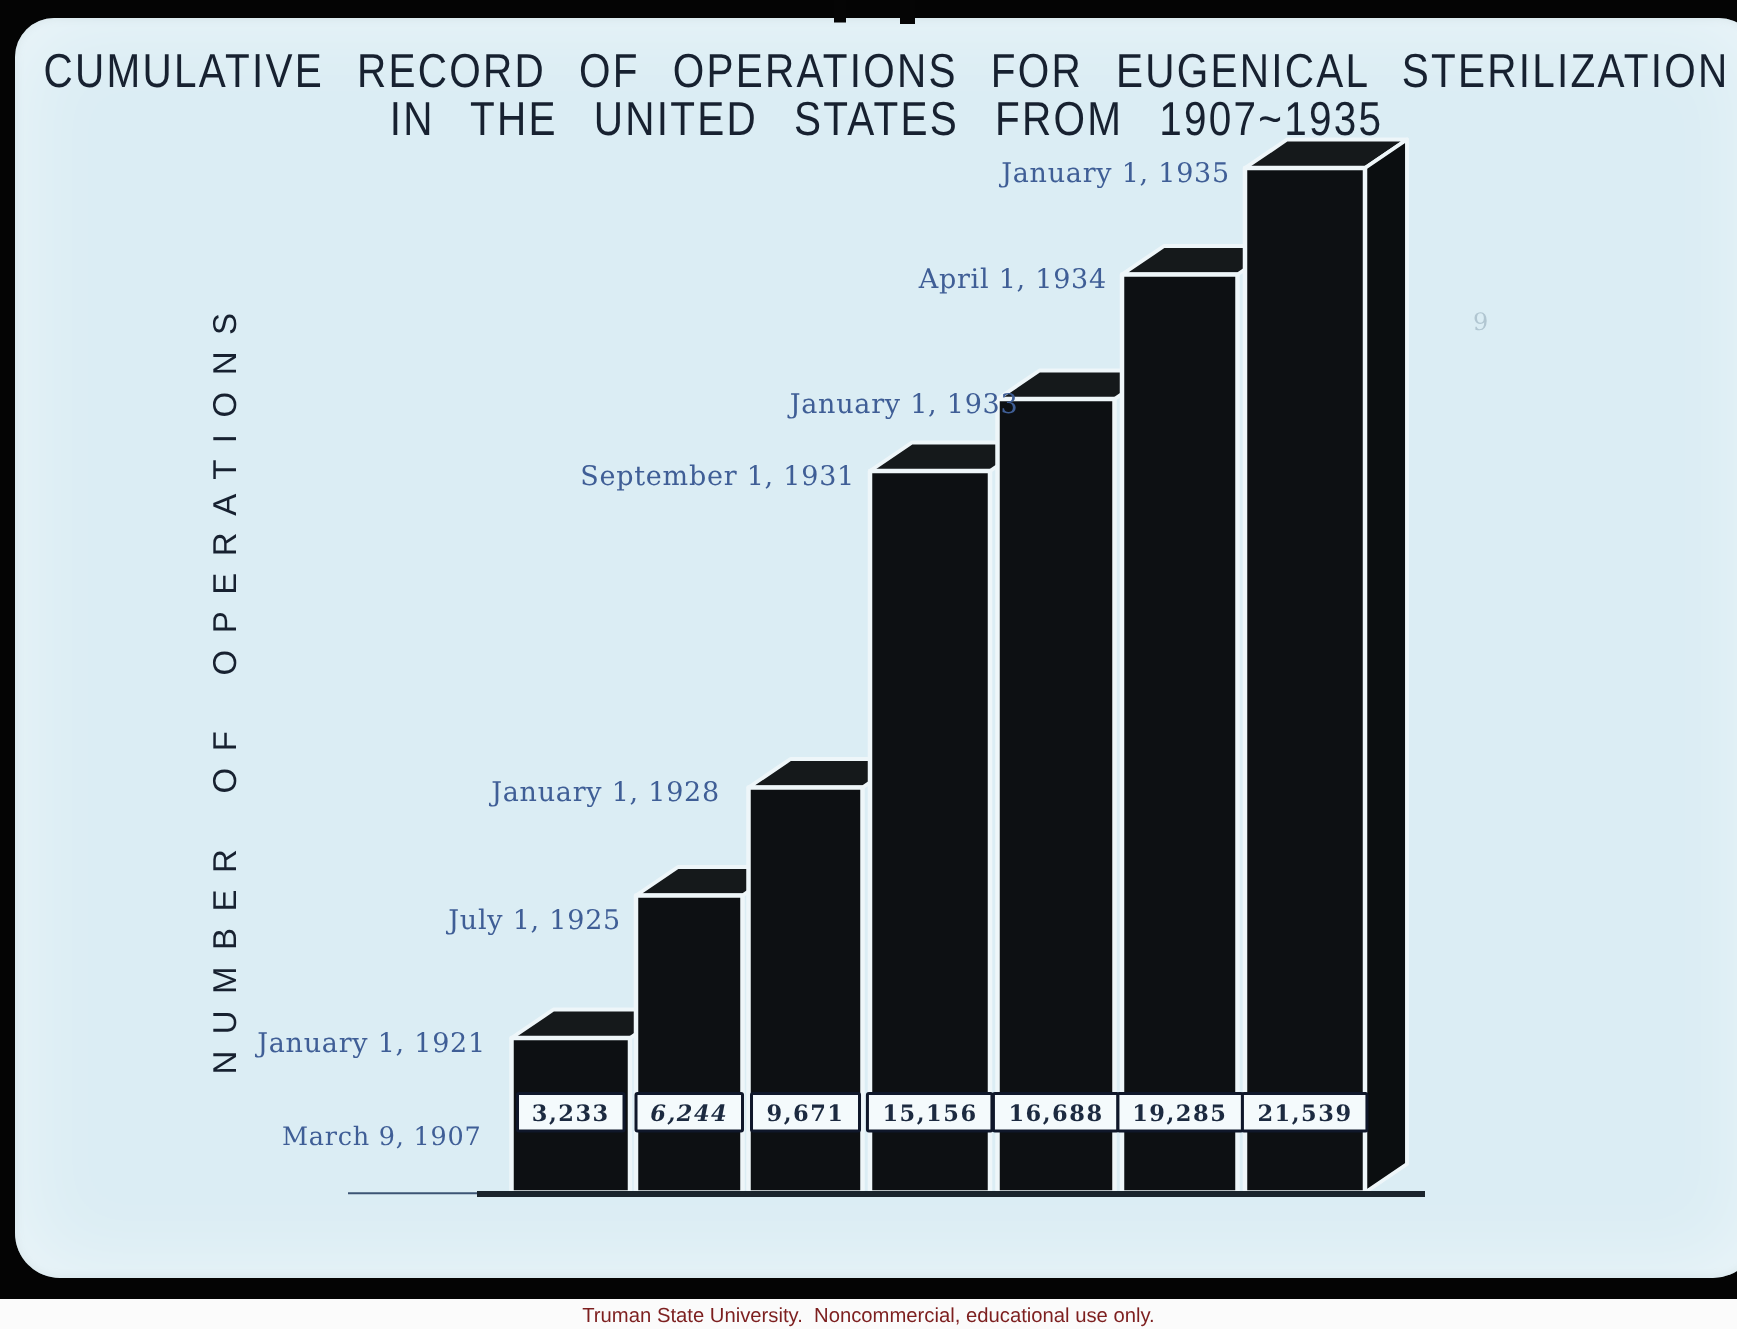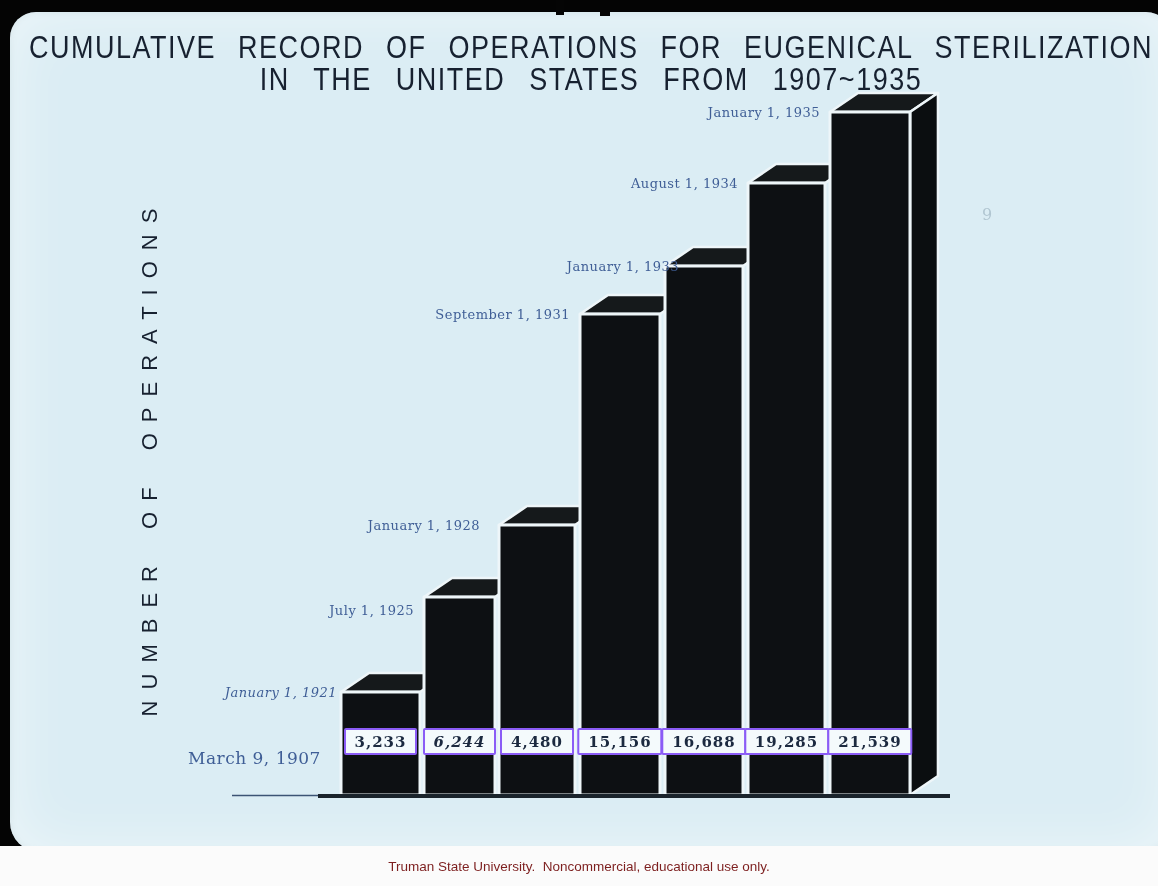--- a/index.html
+++ b/index.html
@@ -19,32 +19,32 @@
   .title-2{top:50px;font-size:27px;word-spacing:15px;}
 
   .y-axis-label{position:absolute;left:-170px;top:430px;width:624px;height:30px;
                 transform:rotate(-90deg);text-align:center;white-space:nowrap;
                 font-size:22px;font-weight:400;letter-spacing:11px;word-spacing:9px;
                 color:var(--title-text,#172130);}
 
   .chart-svg{position:absolute;left:0;top:0;width:1138px;height:840px;}
 
   .date-label{position:absolute;transform:translateX(-100%);white-space:nowrap;
-              font-family:"DejaVu Serif",serif;font-size:13px;letter-spacing:.5px;
+              font-family:"DejaVu Serif",serif;font-size:18px;letter-spacing:.5px;
               color:var(--date-label,#3f5e96);}
   .value-box{position:absolute;transform:translateX(-50%);white-space:nowrap;
-             background:var(--box-bg,#f4fafc);border:2px solid #8b5cf6;border-radius:2px;
+             background:var(--box-bg,#f4fafc);border:2px solid #0f172a;border-radius:2px;
              padding:3px 9px 2px 9px;font-family:"DejaVu Serif",serif;font-weight:700;
              font-size:15px;letter-spacing:1px;color:var(--value-text,#1c2a40);}
   .origin-label{position:absolute;left:178px;top:736px;font-family:"DejaVu Serif",serif;
                 font-size:17px;letter-spacing:.5px;color:var(--date-label,#3f5e96);}
   .scan-artifact{position:absolute;left:972px;top:193px;font-family:"DejaVu Serif",serif;
                  font-size:16px;color:#a7bdc9;opacity:.8;}
 
-  .footer-bar{position:absolute;left:0;bottom:0;width:100%;height:40px;background:#fbfbfb;
+  .footer-bar{position:absolute;left:0;bottom:0;width:100%;height:20px;background:#fbfbfb;
               display:flex;align-items:center;justify-content:center;}
   .footer-caption{font-size:13.5px;color:var(--caption-text,#7d1f1f);white-space:pre;}
 </style>
 </head>
 <body>
 
 <div class="canvas">
   <div class="film-notch notch-a"></div>
   <div class="film-notch notch-b"></div>
 
@@ -82,31 +82,31 @@
         <g>
           <polygon points="820,100 848,81 928,81 900,100" fill="#15191b" stroke="#eef6f9" stroke-width="2.6" stroke-linejoin="round"></polygon>
           <polygon points="900,100 928,81 928,764 900,783" fill="#0b0e10" stroke="#eef6f9" stroke-width="2.6" stroke-linejoin="round"></polygon>
           <polygon points="820,100 900,100 900,783 820,783" fill="#0d1013" stroke="#eef6f9" stroke-width="3" stroke-linejoin="round"></polygon>
         </g>
         <line x1="222" y1="783.5" x2="315" y2="783.5" stroke="#3c5474" stroke-width="1.4"></line>
         <line x1="308" y1="784" x2="940" y2="784" stroke="#1a242c" stroke-width="4"></line>
       </svg>
 
     <div id="chart-labels">
-        <div class="date-label" style="left: 327px; top: 673px; font-style: italic;">January 1, 1921</div>
+        <div class="date-label" style="left: 314px; top: 673px;">January 1, 1921</div>
         <div class="value-box" style="left: 370.5px; top: 716px;">3,233</div>
         <div class="date-label" style="left: 404px; top: 578px; margin-top: 13px;">July 1, 1925</div>
         <div class="value-box" style="left: 449.5px; top: 716px; font-style: italic;">6,244</div>
         <div class="date-label" style="left: 470px; top: 506px;">January 1, 1928</div>
-        <div class="value-box" style="left: 527px; top: 716px;">4,480</div>
+        <div class="value-box" style="left: 527px; top: 716px;">9,671</div>
         <div class="date-label" style="left: 560px; top: 295px;">September 1, 1931</div>
         <div class="value-box" style="left: 610px; top: 716px;">15,156</div>
         <div class="date-label" style="left: 645px; top: 247px; margin-left: 24px;">January 1, 1933</div>
         <div class="value-box" style="left: 694px; top: 716px;">16,688</div>
-        <div class="date-label" style="left: 728px; top: 164px;">August 1, 1934</div>
+        <div class="date-label" style="left: 728px; top: 164px;">April 1, 1934</div>
         <div class="value-box" style="left: 776.5px; top: 716px;">19,285</div>
         <div class="date-label" style="left: 810px; top: 93px;">January 1, 1935</div>
         <div class="value-box" style="left: 860px; top: 716px;">21,539</div>
       </div>
 
     <div class="origin-label">March 9, 1907</div>
 
     <div class="scan-artifact">9</div>
   </div>
 

